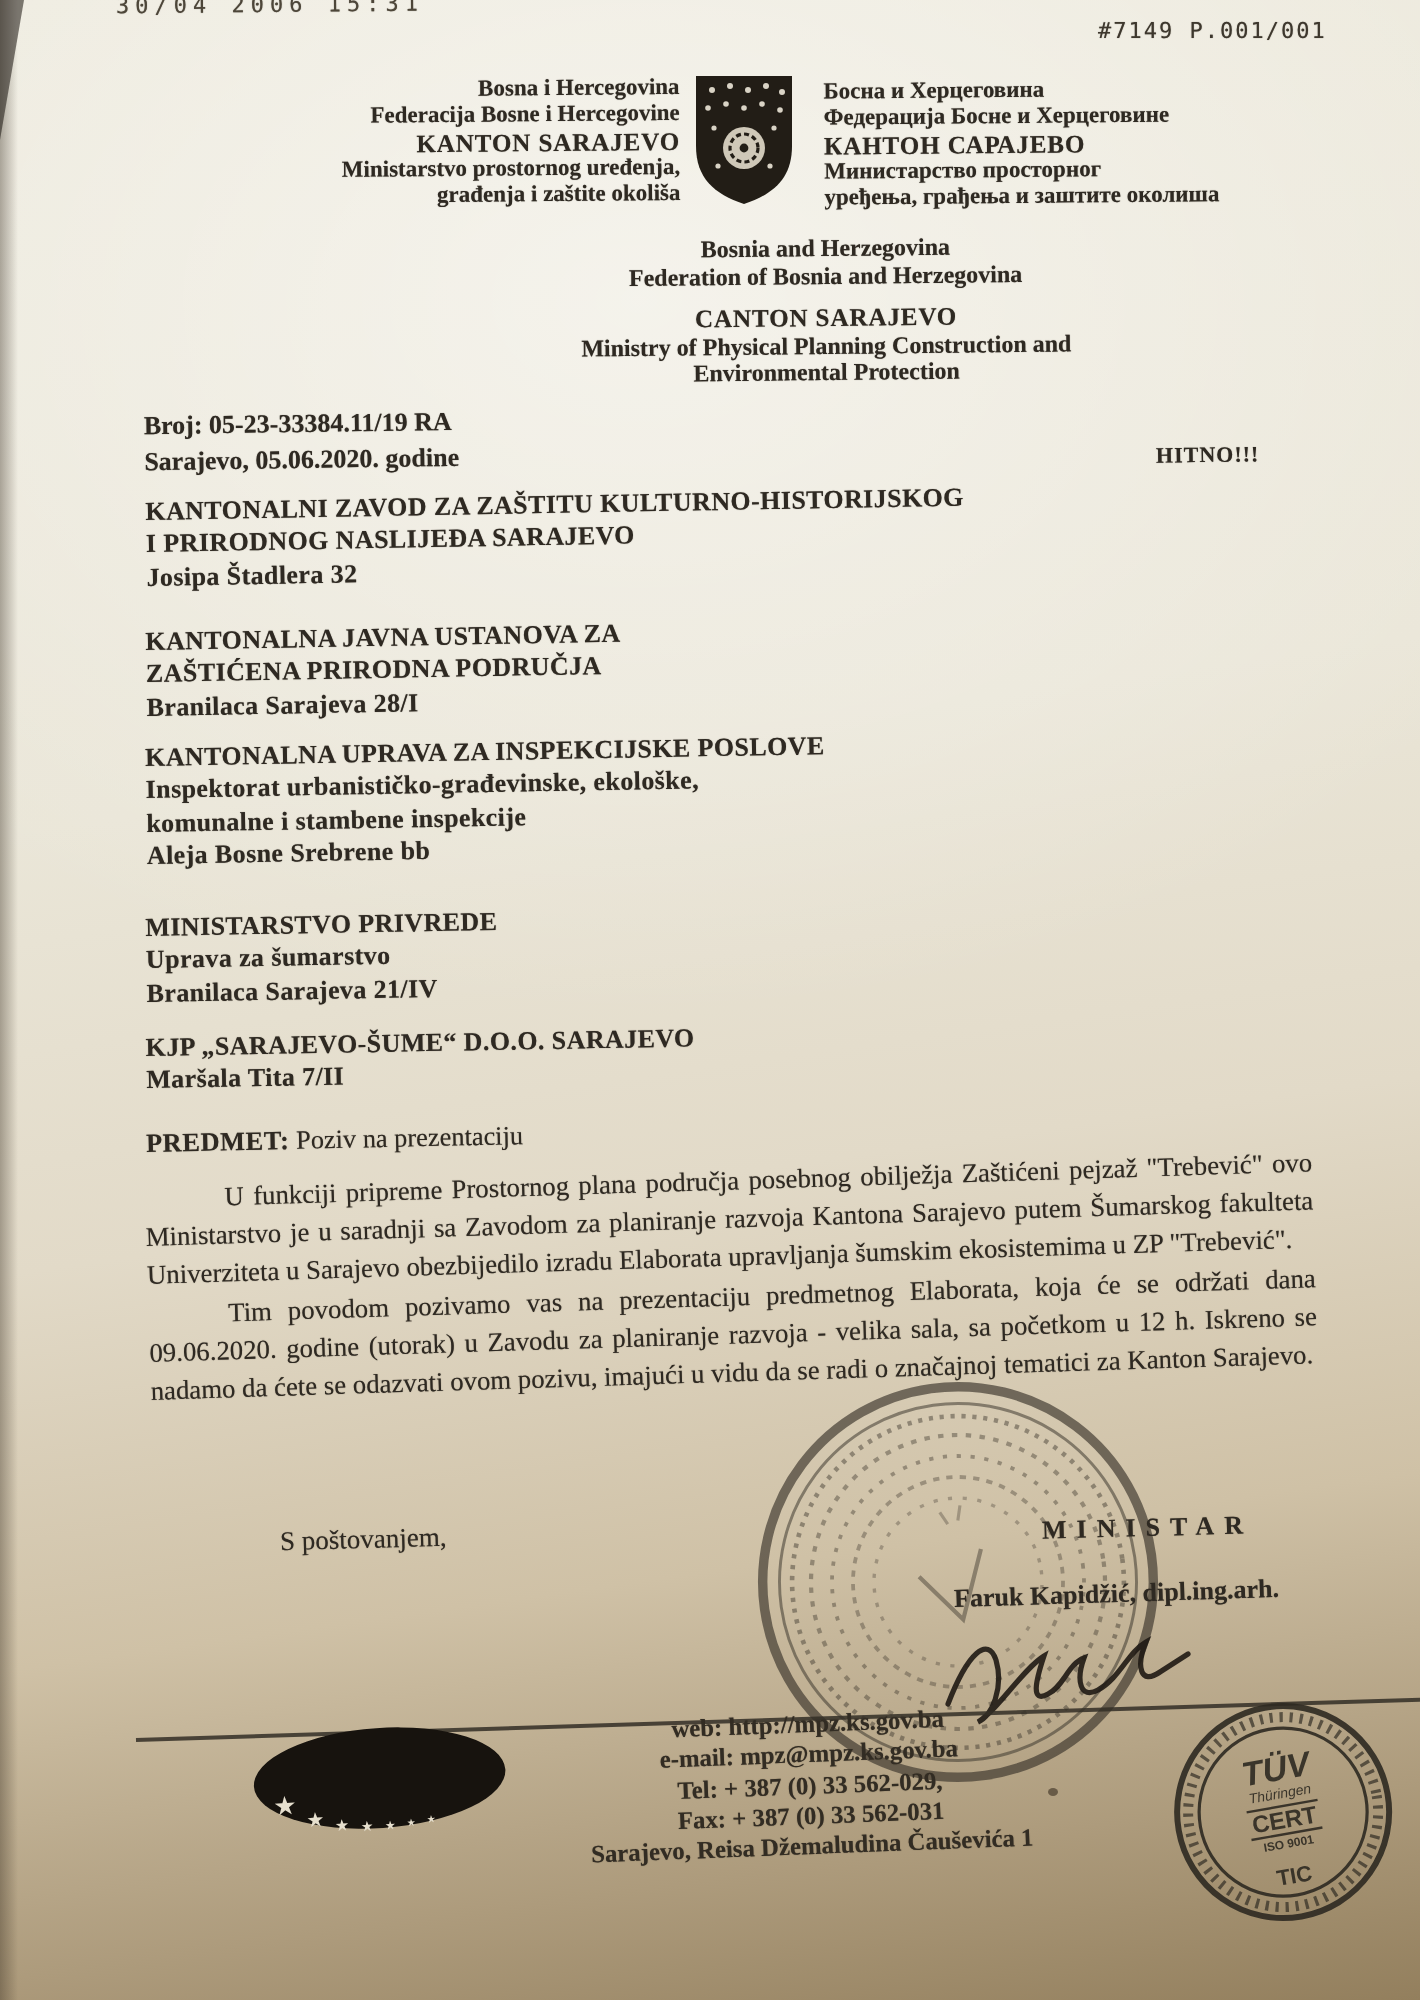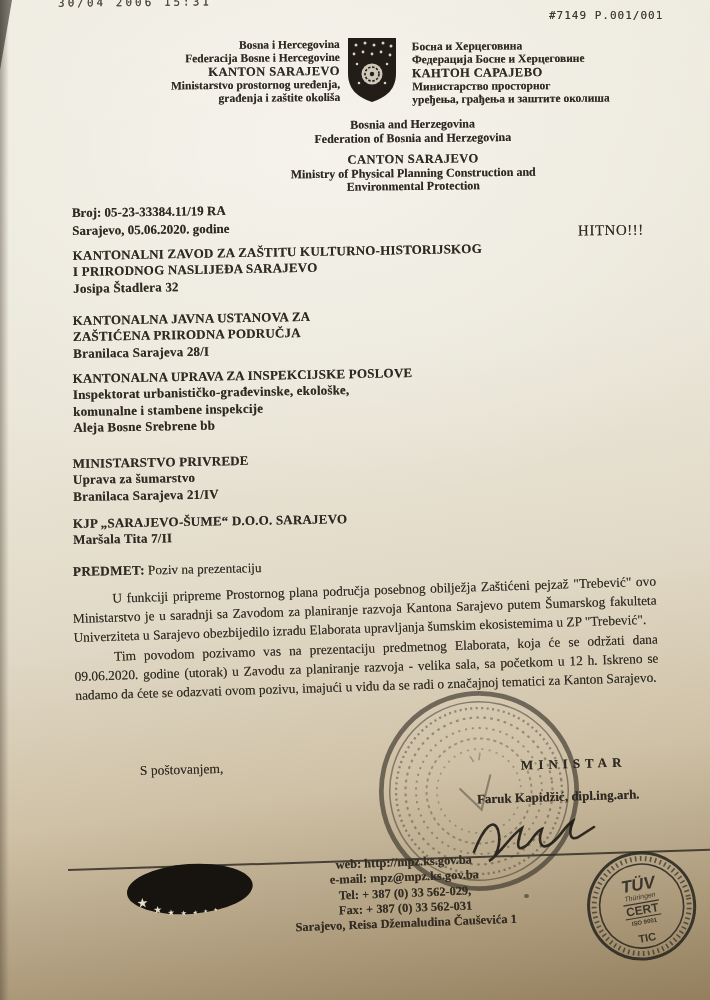--- a/index.html
+++ b/index.html
@@ -22,21 +22,21 @@
     font-size:11.5px;line-height:13.3px;transform:rotate(-.5deg);}
   .lh-right{left:412px;top:39px;width:296px;text-align:left;font-weight:bold;
     font-size:11.5px;line-height:13.3px;transform:rotate(-.5deg);}
   .lh-big{font-size:12.6px;letter-spacing:.4px;}
   .shield{left:346px;top:37px;}
   .lh-en{left:258px;top:118px;width:310px;text-align:center;font-weight:bold;
     font-size:12px;line-height:13.6px;transform:rotate(-.6deg);}
   .en-gap{height:8px;}
   .ref{left:72px;top:203px;font-size:13px;font-weight:bold;line-height:17.5px;
     transform:rotate(-.8deg);}
-  .hitno{left:578px;top:222px;font-size:15px;font-weight:normal;letter-spacing:.5px;
+  .hitno{left:578px;top:222px;font-size:11px;font-weight:bold;letter-spacing:.5px;
     transform:rotate(-.8deg);}
   .recip{left:73px;font-size:13px;font-weight:bold;line-height:16.4px;
     letter-spacing:.2px;transform:rotate(-1deg);transform-origin:0 50%;}
   .r1{top:248px;} .r2{top:313px;} .r3{top:371px;} .r4{top:456px;} .r5{top:516px;}
   .subject{left:73px;top:564px;font-size:13.2px;transform:rotate(-1.2deg);
     transform-origin:0 50%;}
   .subject b{letter-spacing:.3px;}
   .body{left:72px;top:590px;width:584px;font-size:13.4px;line-height:19.2px;
     text-align:justify;transform:rotate(-1.8deg);transform-origin:0 0;}
   .body p{margin:0;text-indent:40px;}

